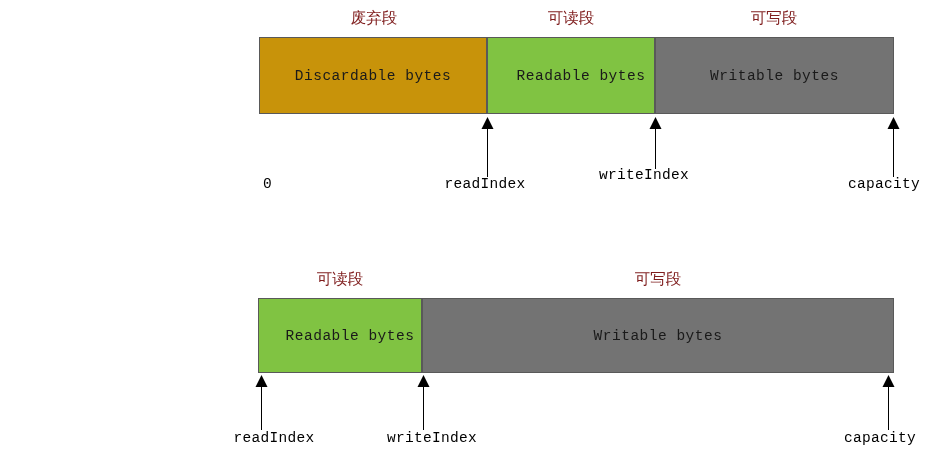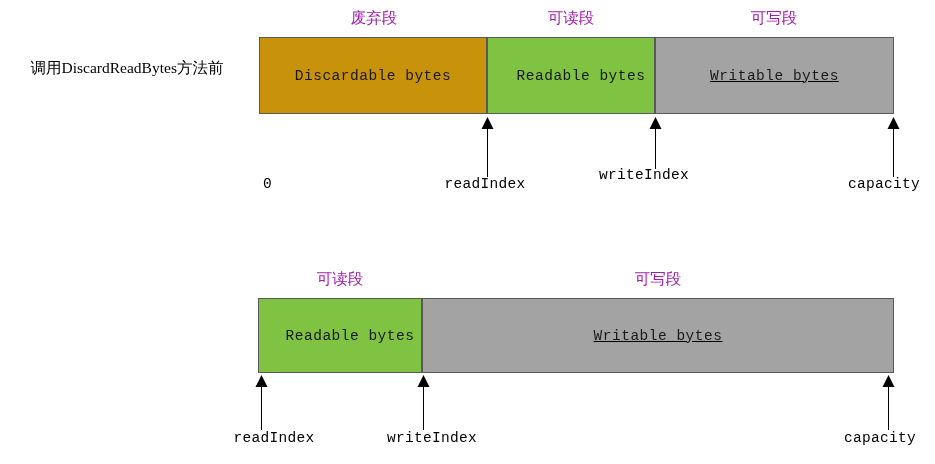--- a/index.html
+++ b/index.html
@@ -33,21 +33,21 @@
     white-space: normal;
   }
 
   
   .seg-caption {
     position: absolute;
     text-align: center;
     font-family: "Liberation Serif", "DejaVu Serif", serif;
     font-size: 15.5px;
     line-height: 20px;
-    color: #a21caf;
+    color: #7f1d1d;
     white-space: nowrap;
     transform: translateX(-50%);
   }
 
   
   .bar {
     position: absolute;
     box-sizing: border-box;
     border: 1px solid #595959;
     display: flex;
@@ -57,21 +57,21 @@
   }
   .bar-label {
     font-family: "Liberation Mono", "DejaVu Sans Mono", monospace;
     font-size: 14.5px;
     letter-spacing: 0.5px;
     color: #1a1a1a;
     white-space: nowrap;
   }
   .seg-discard { background: #c8930a; }
   .seg-read    { background: #80c342; padding-left: 20px; }
-  .seg-write   { background: #a3a3a3; text-decoration: underline; }
+  .seg-write   { background: #737373; }
 
   
   .arrow {
     position: absolute;
     width: 13px;
     transform: translateX(-50%);
   }
   .arrow .shaft {
     position: absolute;
     left: 50%;
@@ -101,21 +101,20 @@
     white-space: nowrap;
     letter-spacing: 0.3px;
   }
   .tick-label.center { transform: translateX(-50%); }
 </style>
 </head>
 <body>
 
 <div class="stage">
 
-  <div class="row-label" style="left:2px; top:57px;">调用DiscardReadBytes方法前</div>
 
   <div class="seg-caption" style="left:374px; top:8px;">废弃段</div>
   <div class="seg-caption" style="left:571px; top:8px;">可读段</div>
   <div class="seg-caption" style="left:774px; top:8px;">可写段</div>
 
   <div class="bar seg-discard" style="left:259px; top:37px; width:228px; height:77px;">
     <span class="bar-label">Discardable bytes</span>
   </div>
   <div class="bar seg-read" style="left:487px; top:37px; width:168px; height:77px;">
     <span class="bar-label">Readable bytes</span>

